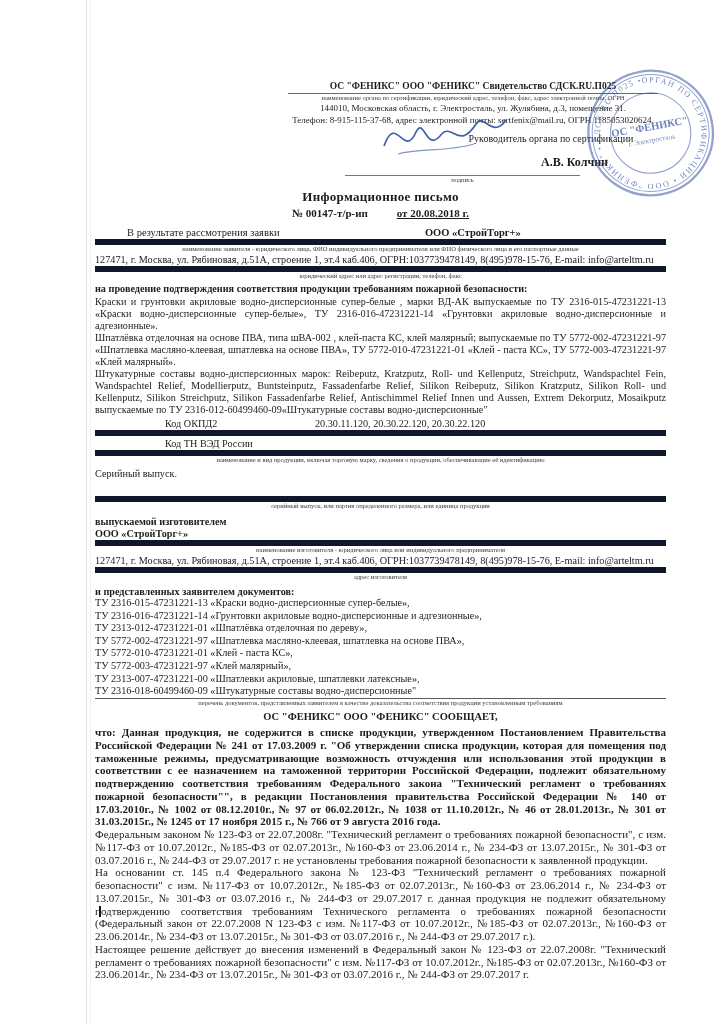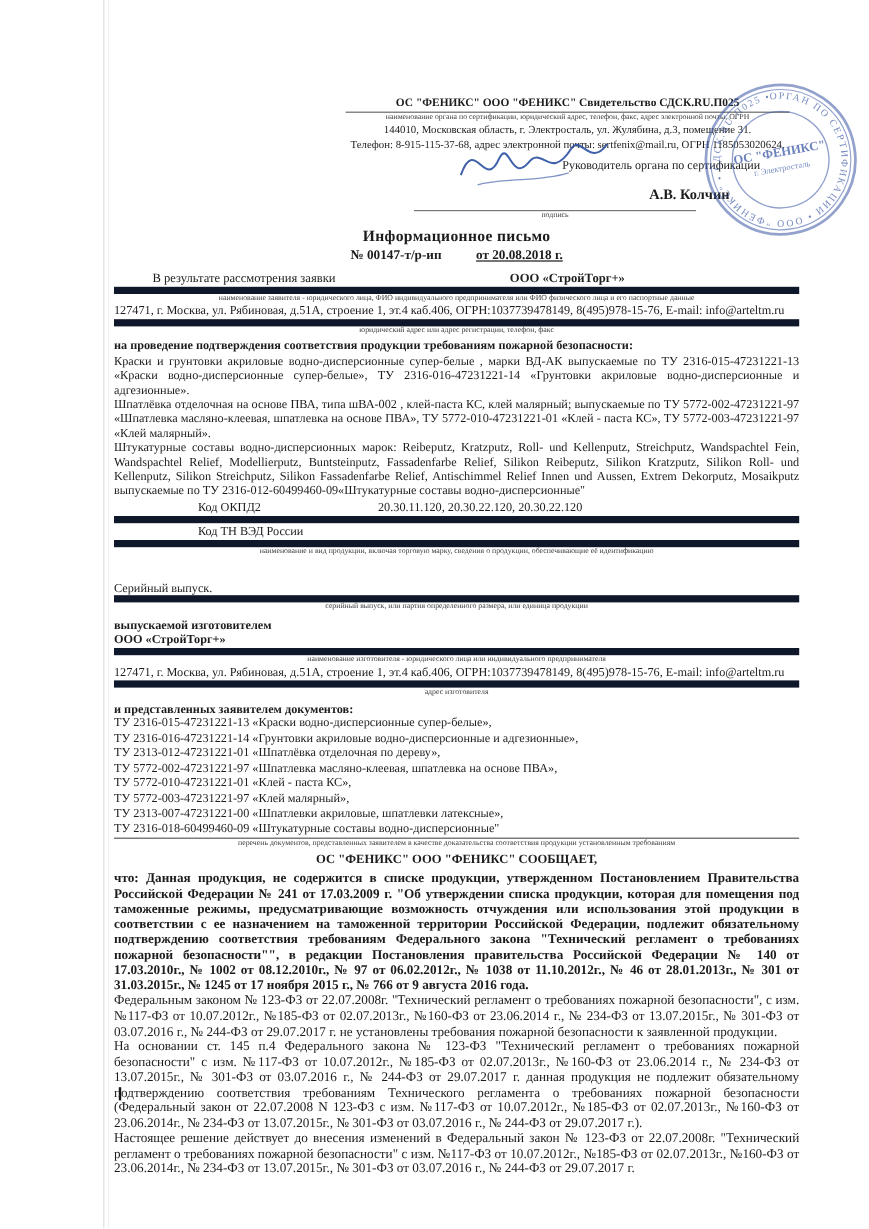--- a/index.html
+++ b/index.html
@@ -41,21 +41,21 @@
   .purpose{font-size:10.2px;font-weight:bold;margin-top:3px;}
 
   
   .para{font-size:10.2px;line-height:1.18;text-align:justify;margin:0;}
   .products{margin-top:2px;}
 
   
   .code-row{display:flex;font-size:10.2px;padding-bottom:1px;margin-top:2px;}
   .code-label{margin-left:70px;width:150px;}
   .code-value{flex:1;}
-  .serial-row{font-size:10.2px;padding-bottom:0;margin-top:20px;}
+  .serial-row{font-size:10.2px;padding-bottom:17px;margin-top:3px;}
 
   
   .manuf-intro{font-size:10.2px;font-weight:bold;margin-top:6px;}
   .docs-intro{font-size:10.2px;font-weight:bold;margin-top:5px;}
   .doc-item{font-size:10.2px;line-height:1.24;}
   .statement-head{text-align:center;font-size:10.5px;font-weight:bold;margin-top:4px;}
   .stmt{font-size:11px;line-height:1.16;text-align:justify;margin:0;}
   .stmt.first{font-weight:bold;}
   .stmt-block{margin-top:4px;}
 </style>

